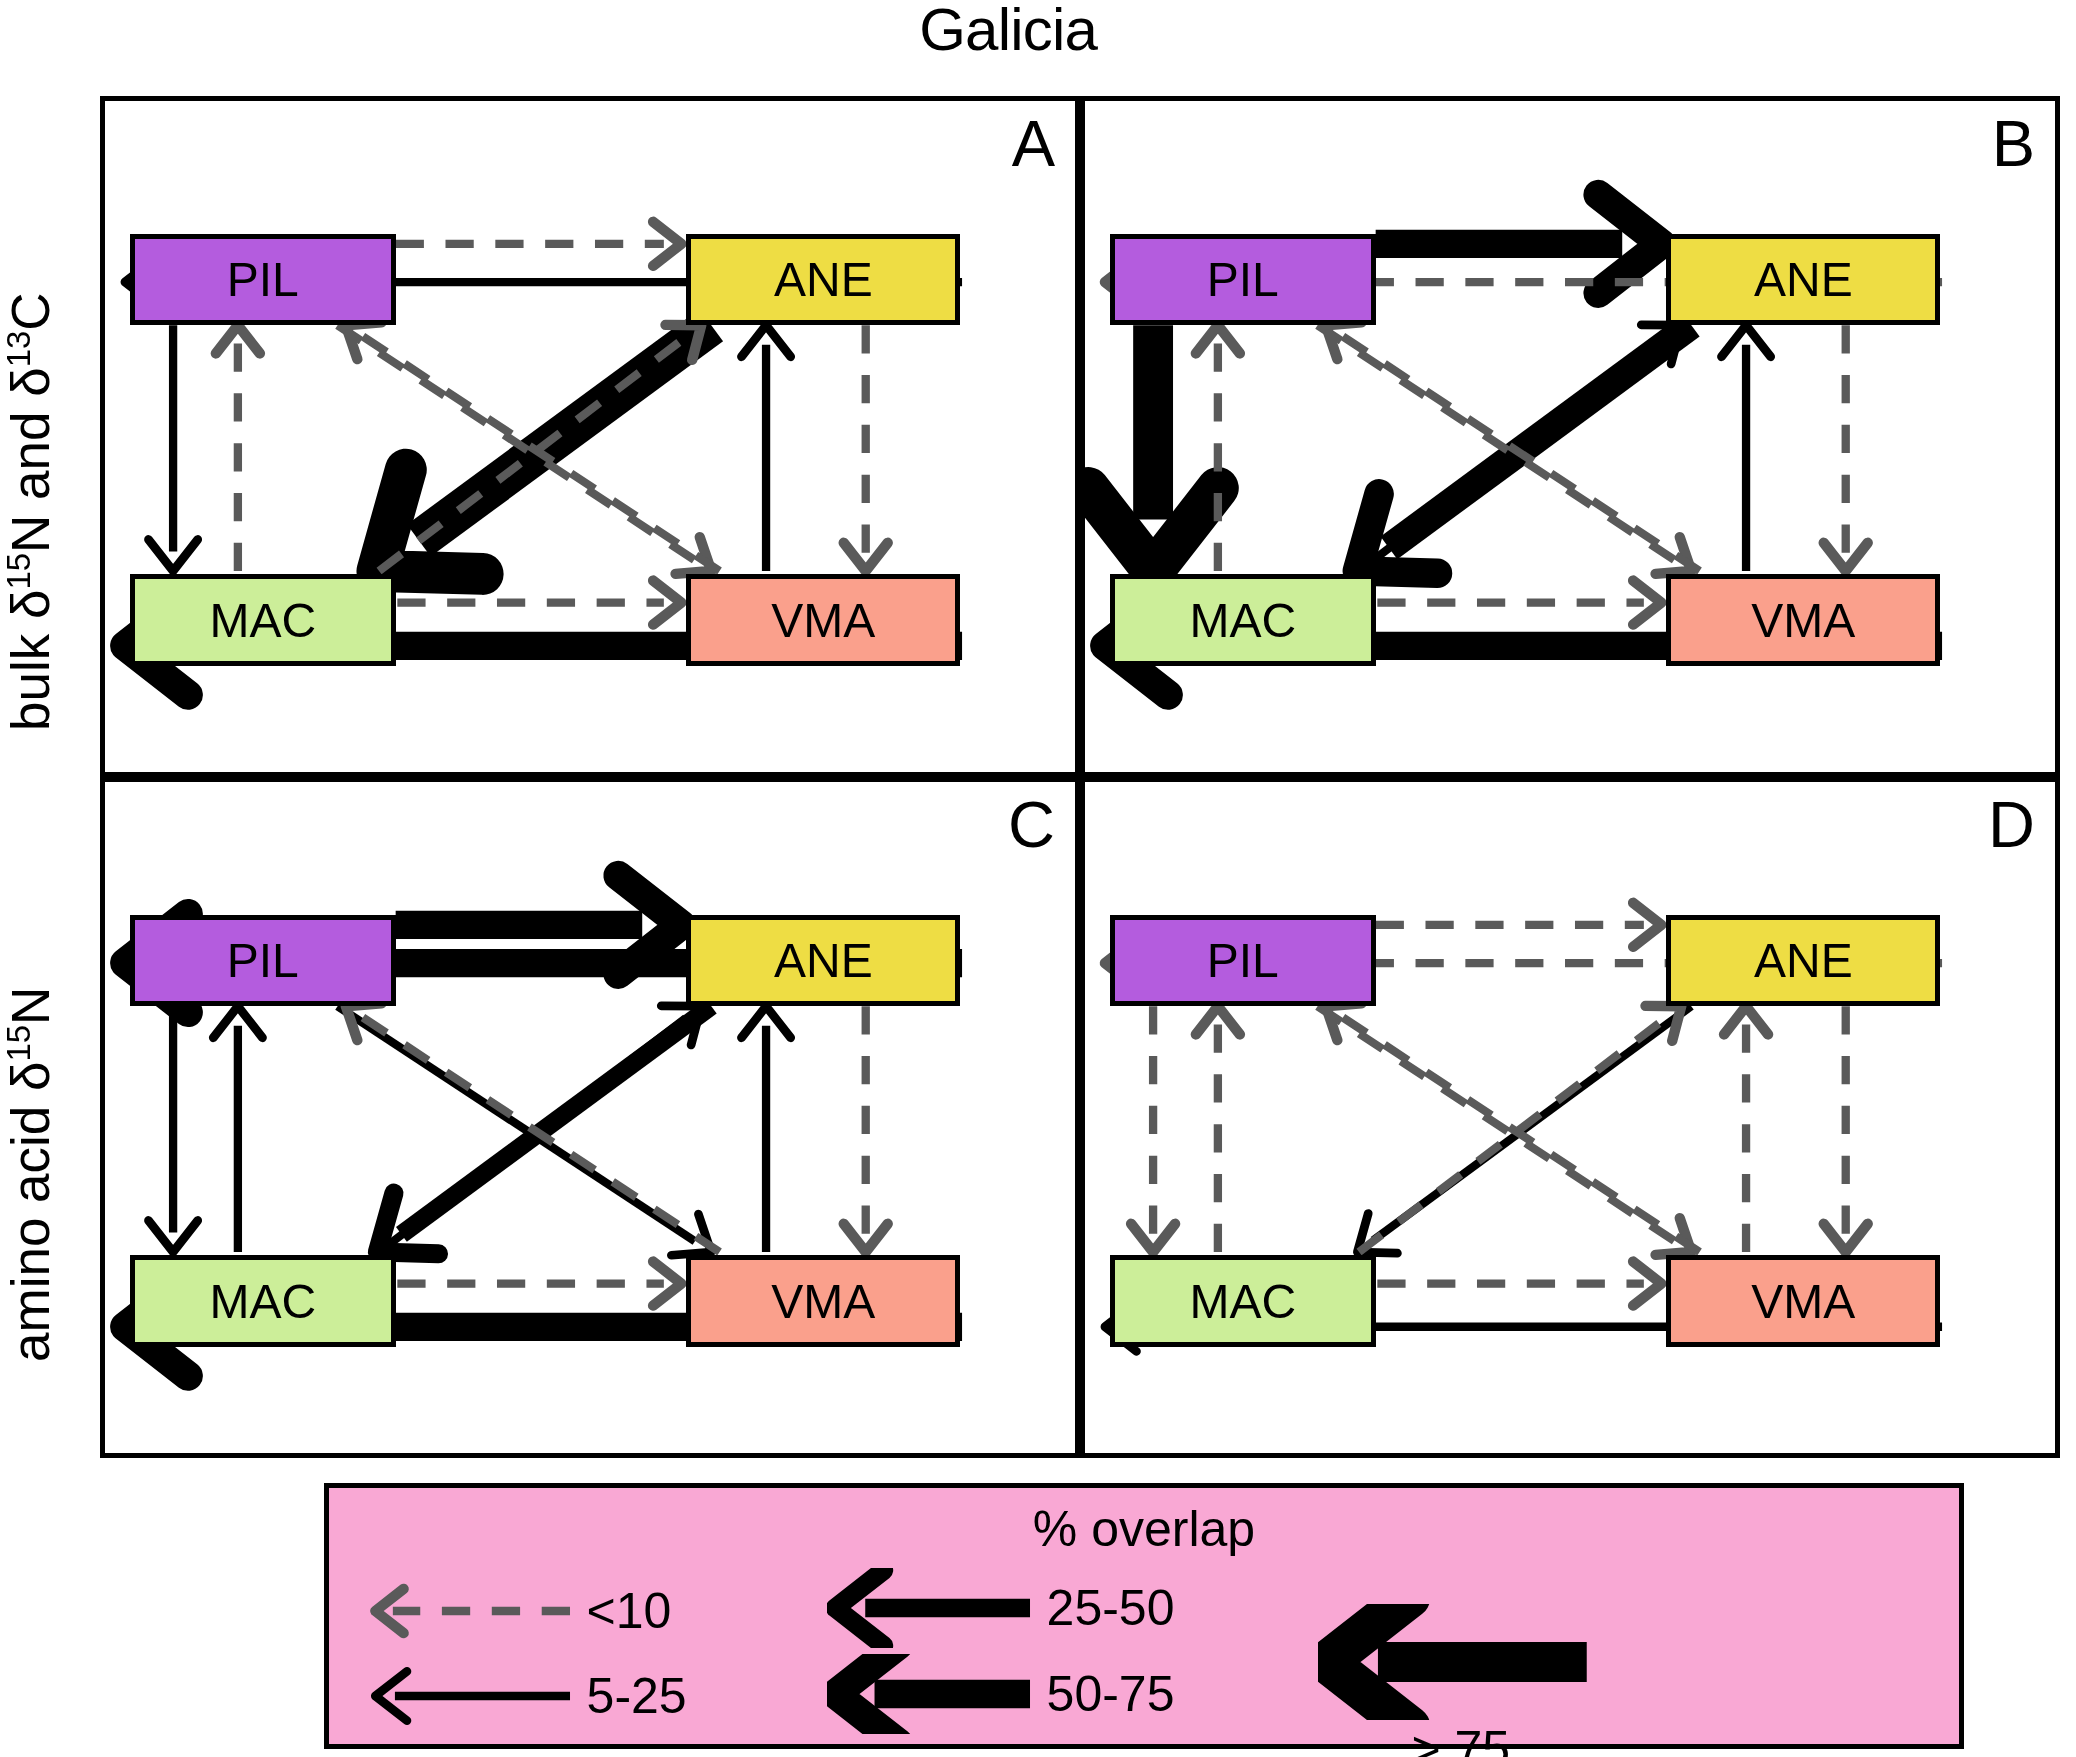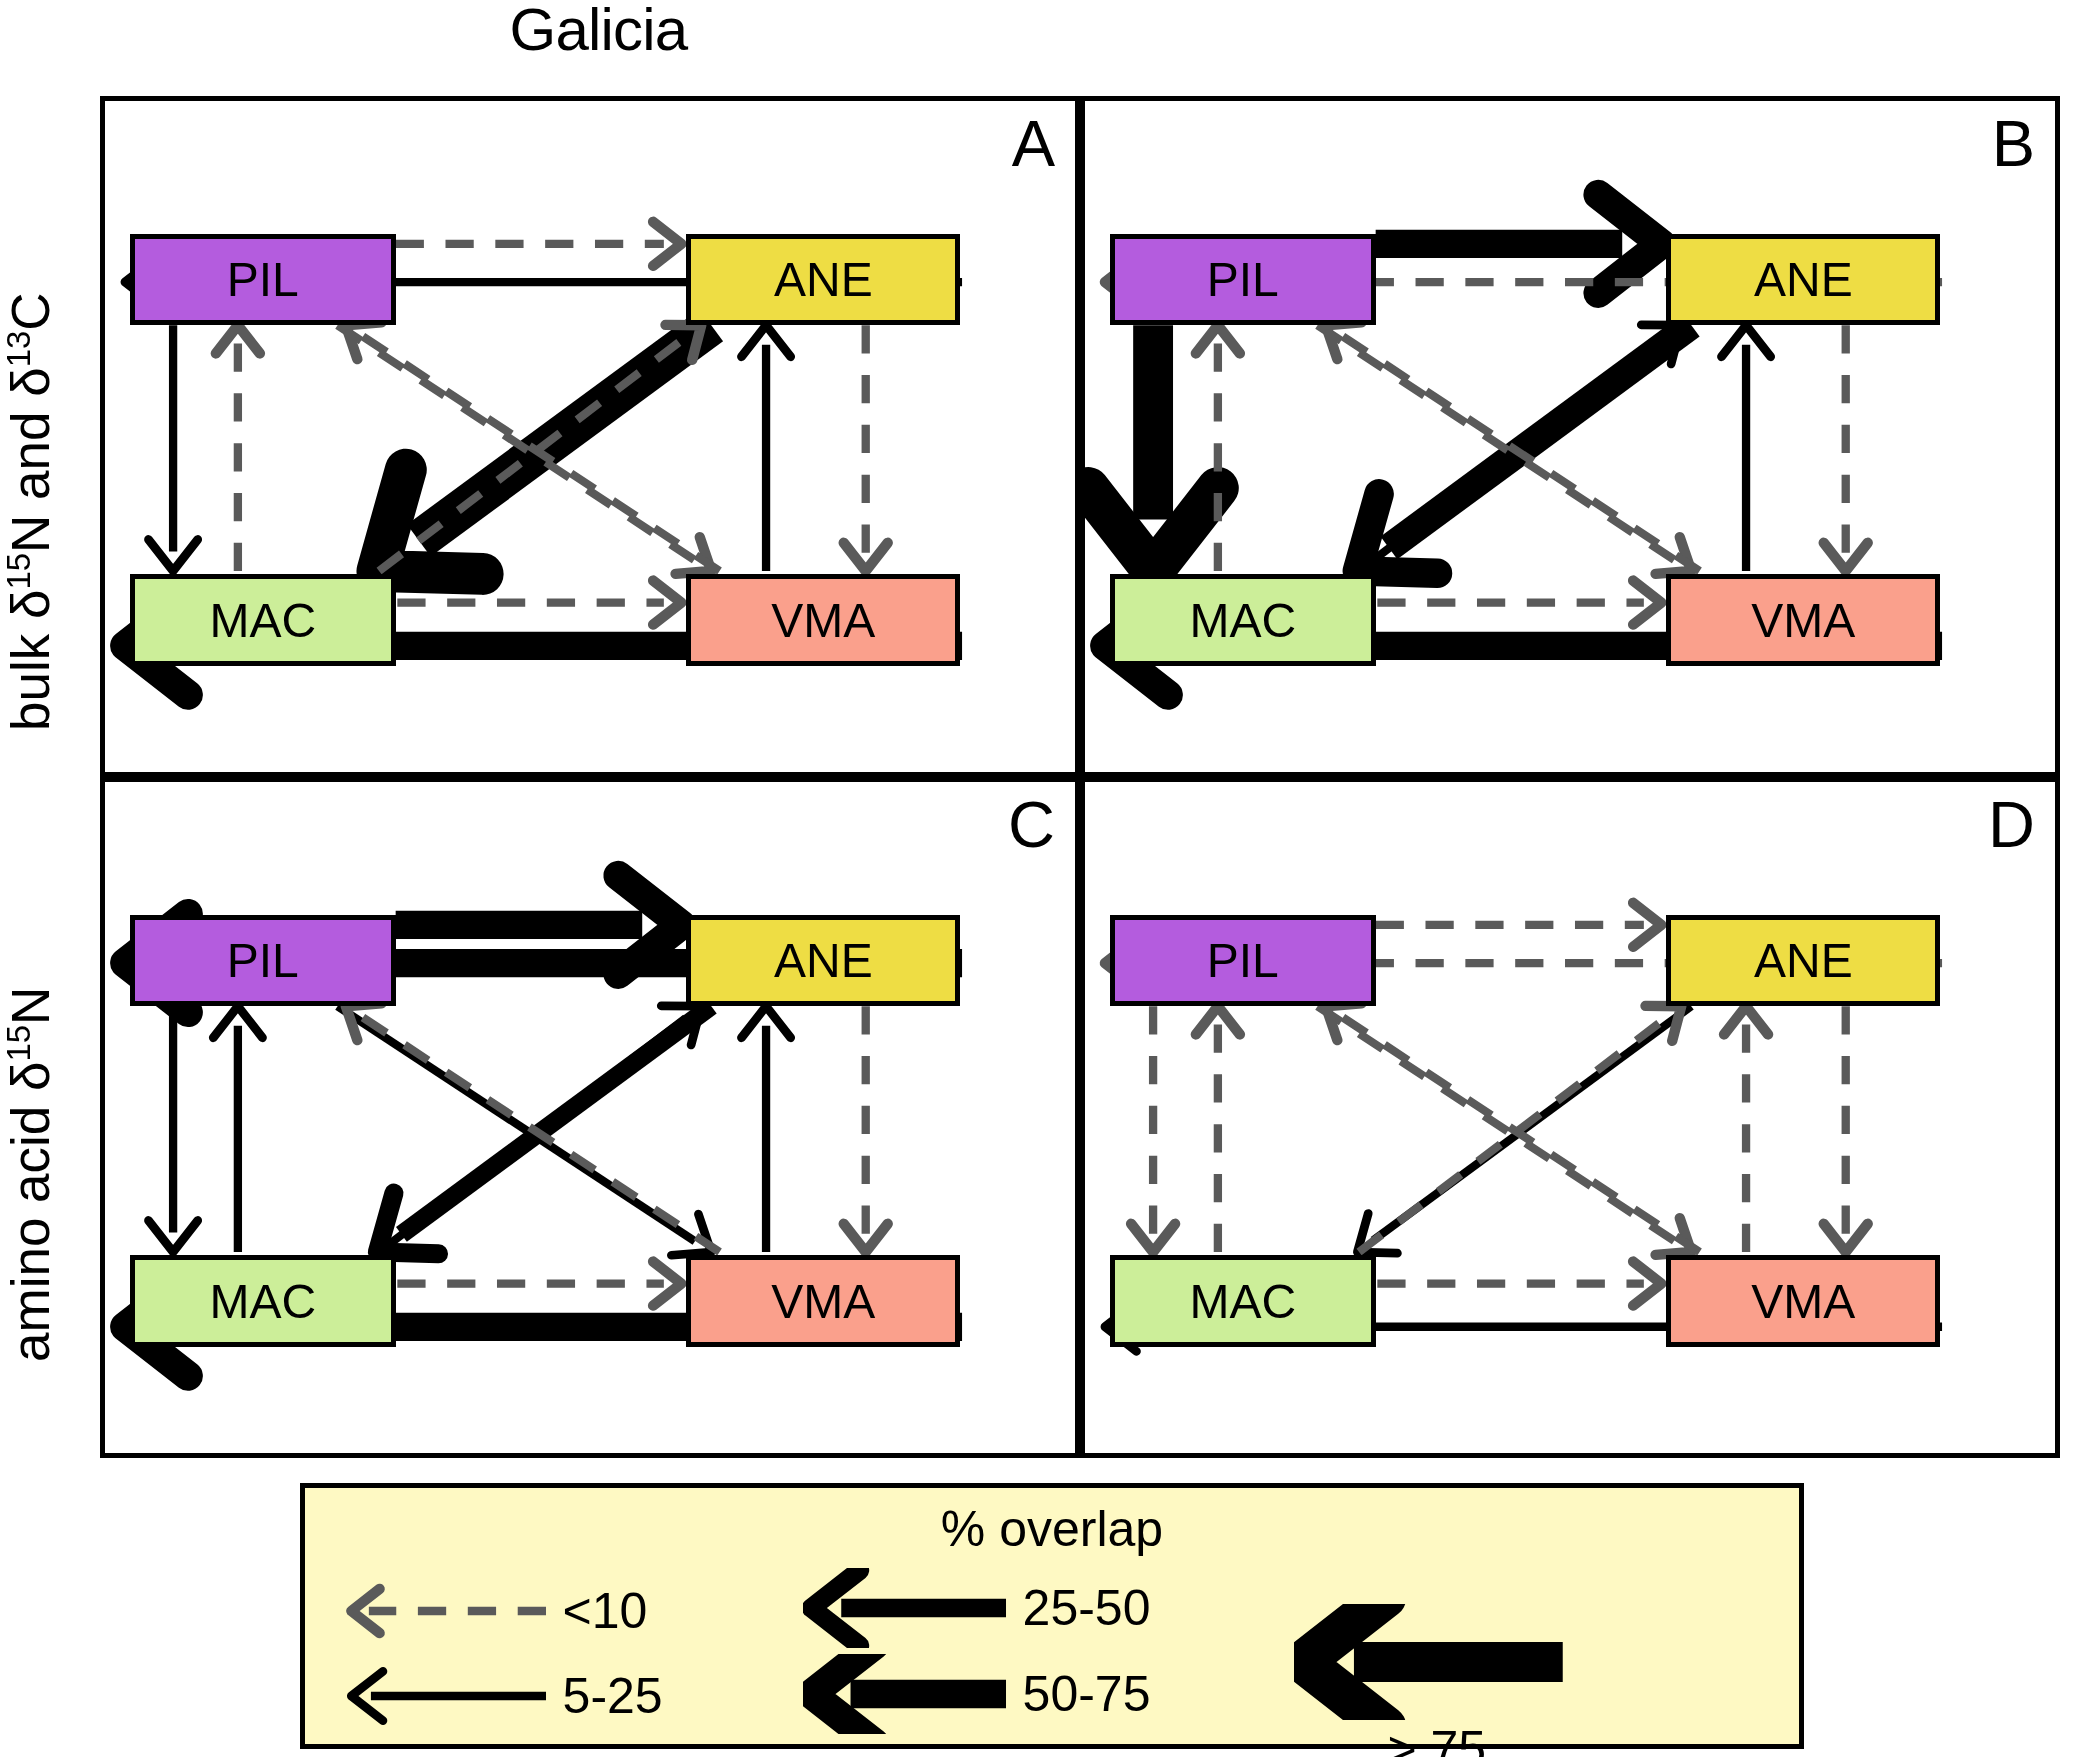--- a/index.html
+++ b/index.html
@@ -1,20 +1,20 @@
 <!DOCTYPE html>
 <html style="font-size:13.3px"><head>
 <meta charset="utf-8">
 <style>
   html,body{margin:0;padding:0;background:#fff;}
   body{width:2077px;height:1758px;font-family:"Liberation Sans",sans-serif;color:#000;overflow:hidden;}
   #root{position:relative;width:2077px;height:1758px;}
 
   .col-title{
-    position:absolute;text-align:center;font-size:60px;line-height:1;
+    position:absolute;text-align:right;font-size:60px;line-height:1;
     font-family:"Liberation Sans",sans-serif;font-weight:400;color:#000;
     letter-spacing:-0.8px;
   }
   #title-galicia{left:100px;top:0px;width:997px;}
   #title-cantabrico{left:1080px;top:0px;width:997px;}
 
   .row-title{
     position:absolute;font-size:53px;line-height:1;white-space:nowrap;
     transform-origin:left top;transform:rotate(-90deg);
     font-family:"Liberation Sans",sans-serif;color:#000;
@@ -37,22 +37,22 @@
   }
   .panel-svg{position:absolute;left:0;top:0;width:100%;height:100%;}
 
   .node-box{
     position:absolute;border:5.8px solid #000;box-sizing:border-box;
     display:flex;align-items:center;justify-content:center;
     font-size:48px;font-family:"Liberation Sans",sans-serif;color:#000;
   }
 
   #legend{
-    position:absolute;left:300px;top:1483px;width:1504px;height:266px;
-    border:5.8px solid #000;background:#fef9c3;box-sizing:border-box;
+    position:absolute;left:324px;top:1483px;width:1640px;height:266px;
+    border:5.8px solid #000;background:#f9a8d4;box-sizing:border-box;
   }
   #legend-title{
     position:absolute;left:0;top:11.6px;width:100%;text-align:center;
     font-size:50px;font-family:"Liberation Sans",sans-serif;color:#000;
   }
   .legend-row{position:absolute;display:flex;align-items:center;}
   .legend-label{
     font-size:50px;font-family:"Liberation Sans",sans-serif;color:#000;
     margin-left:11.6px;white-space:nowrap;
   }

